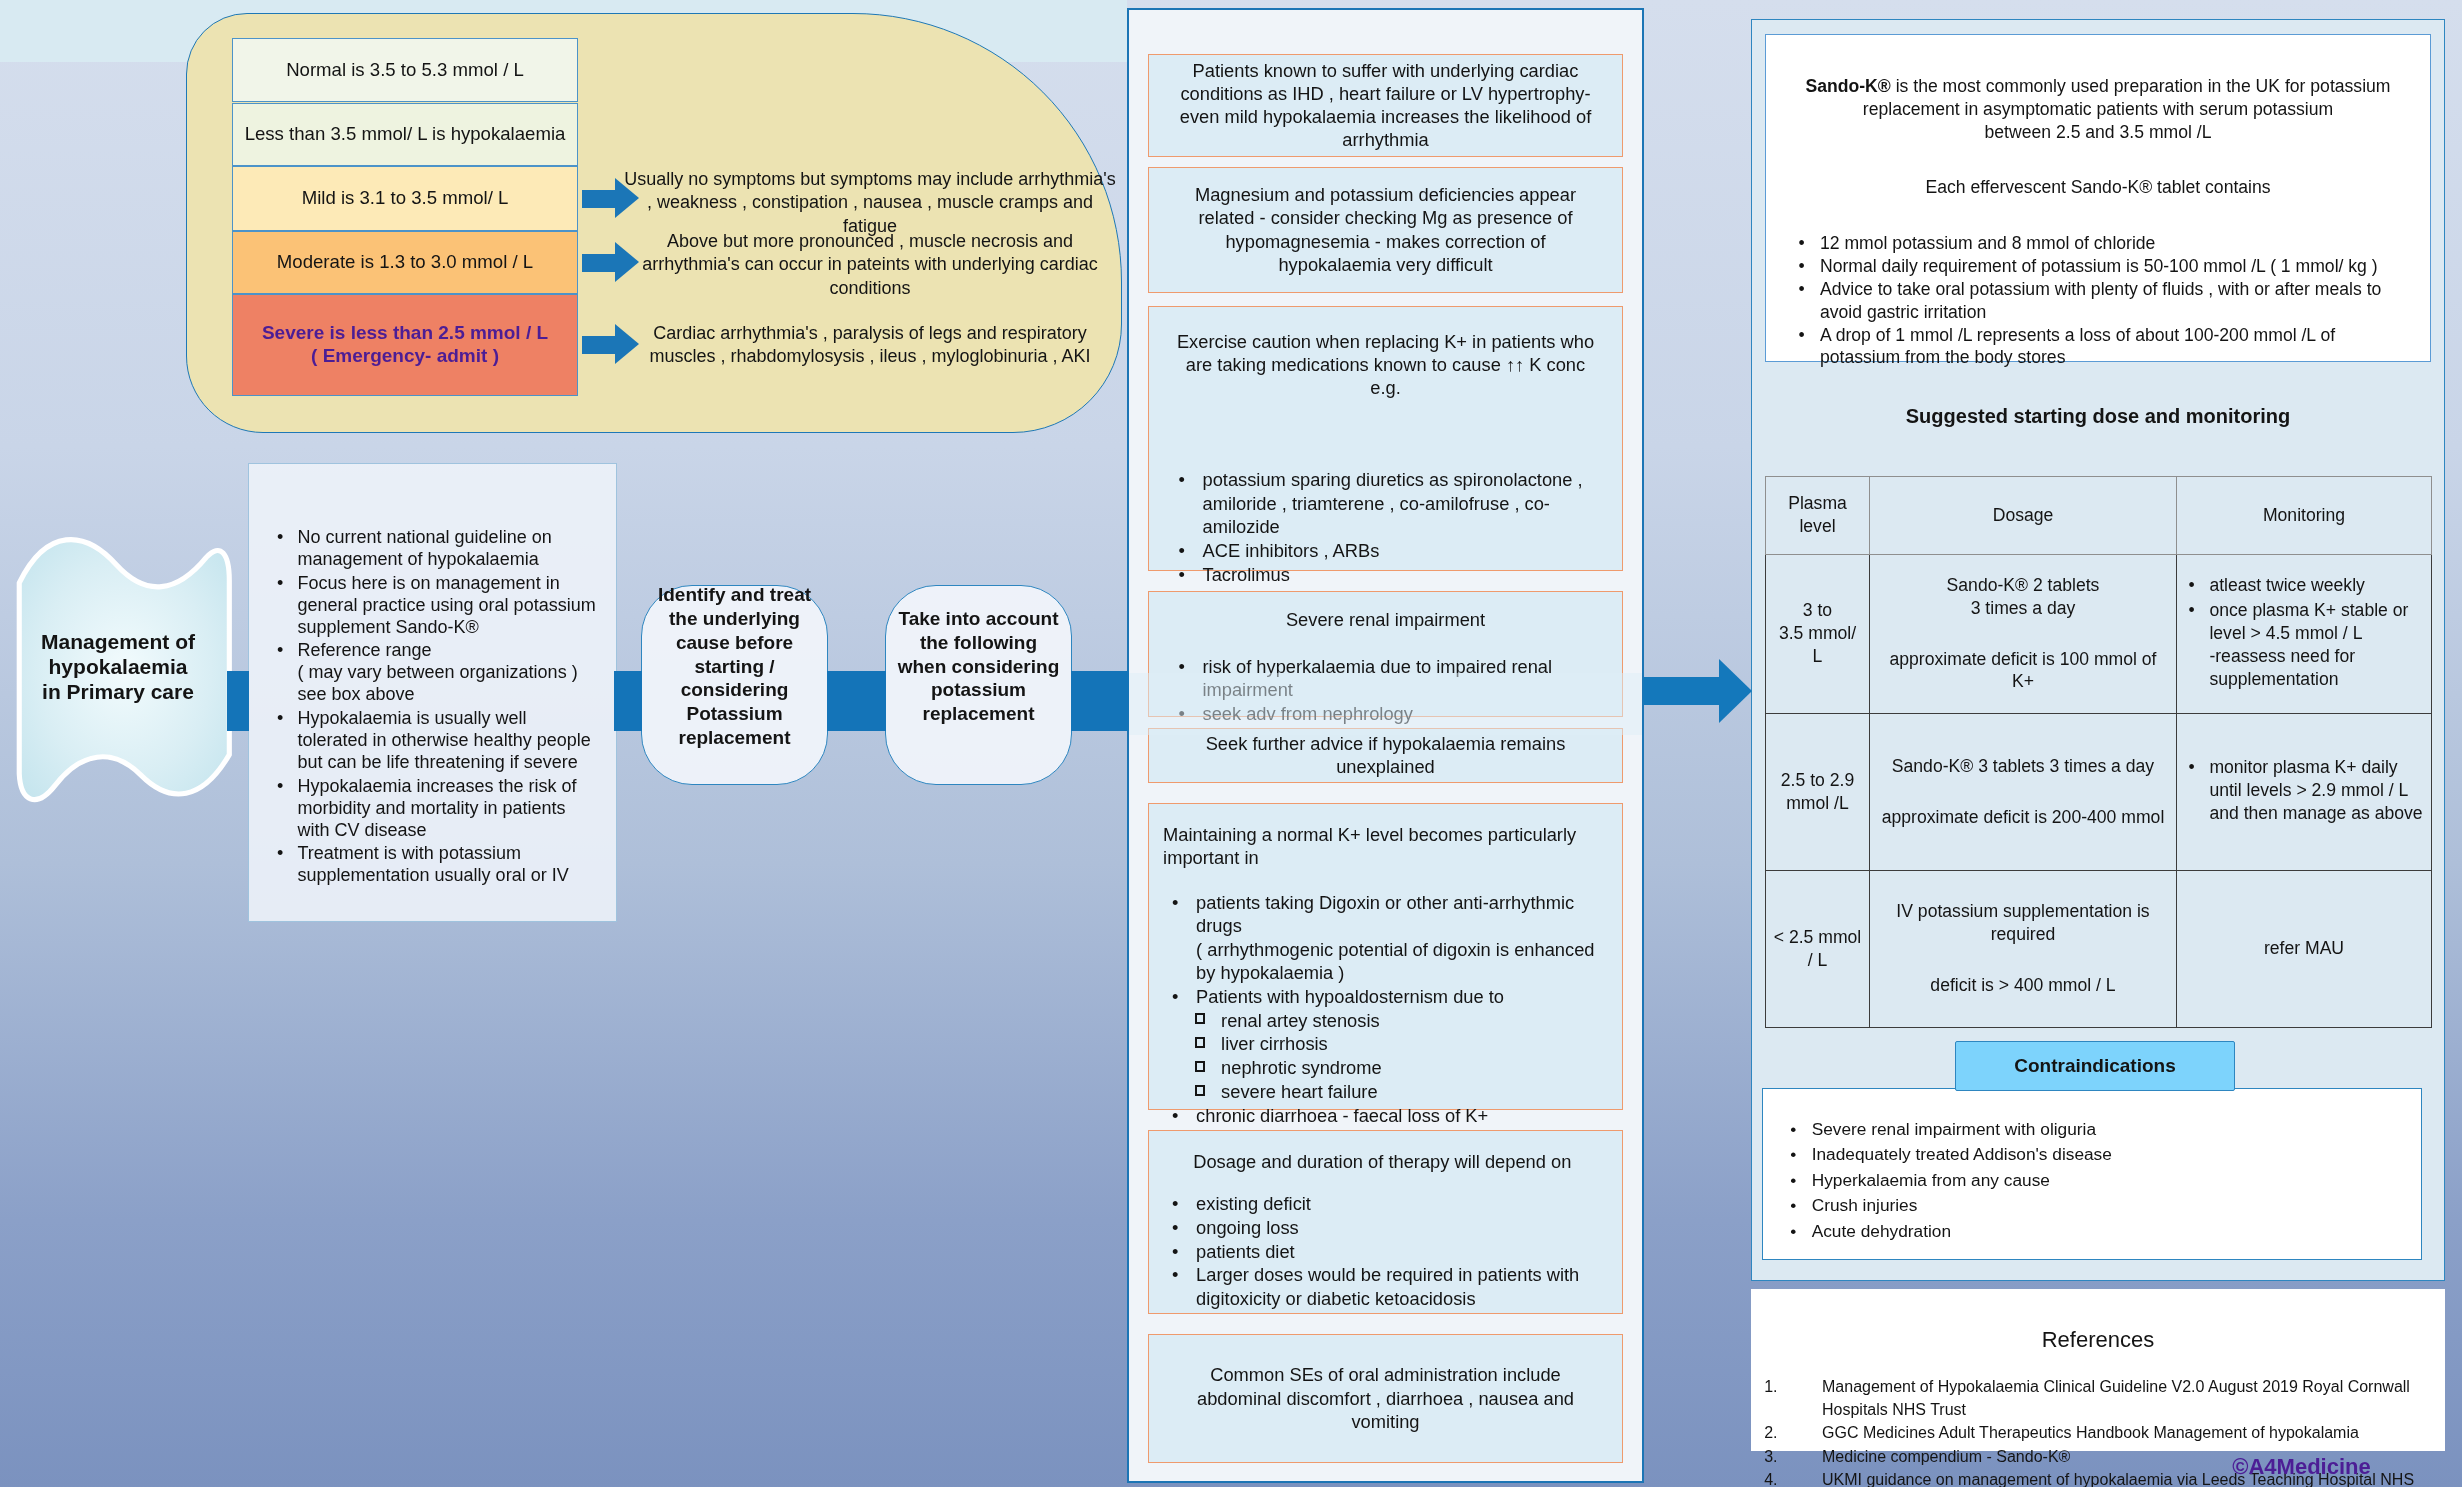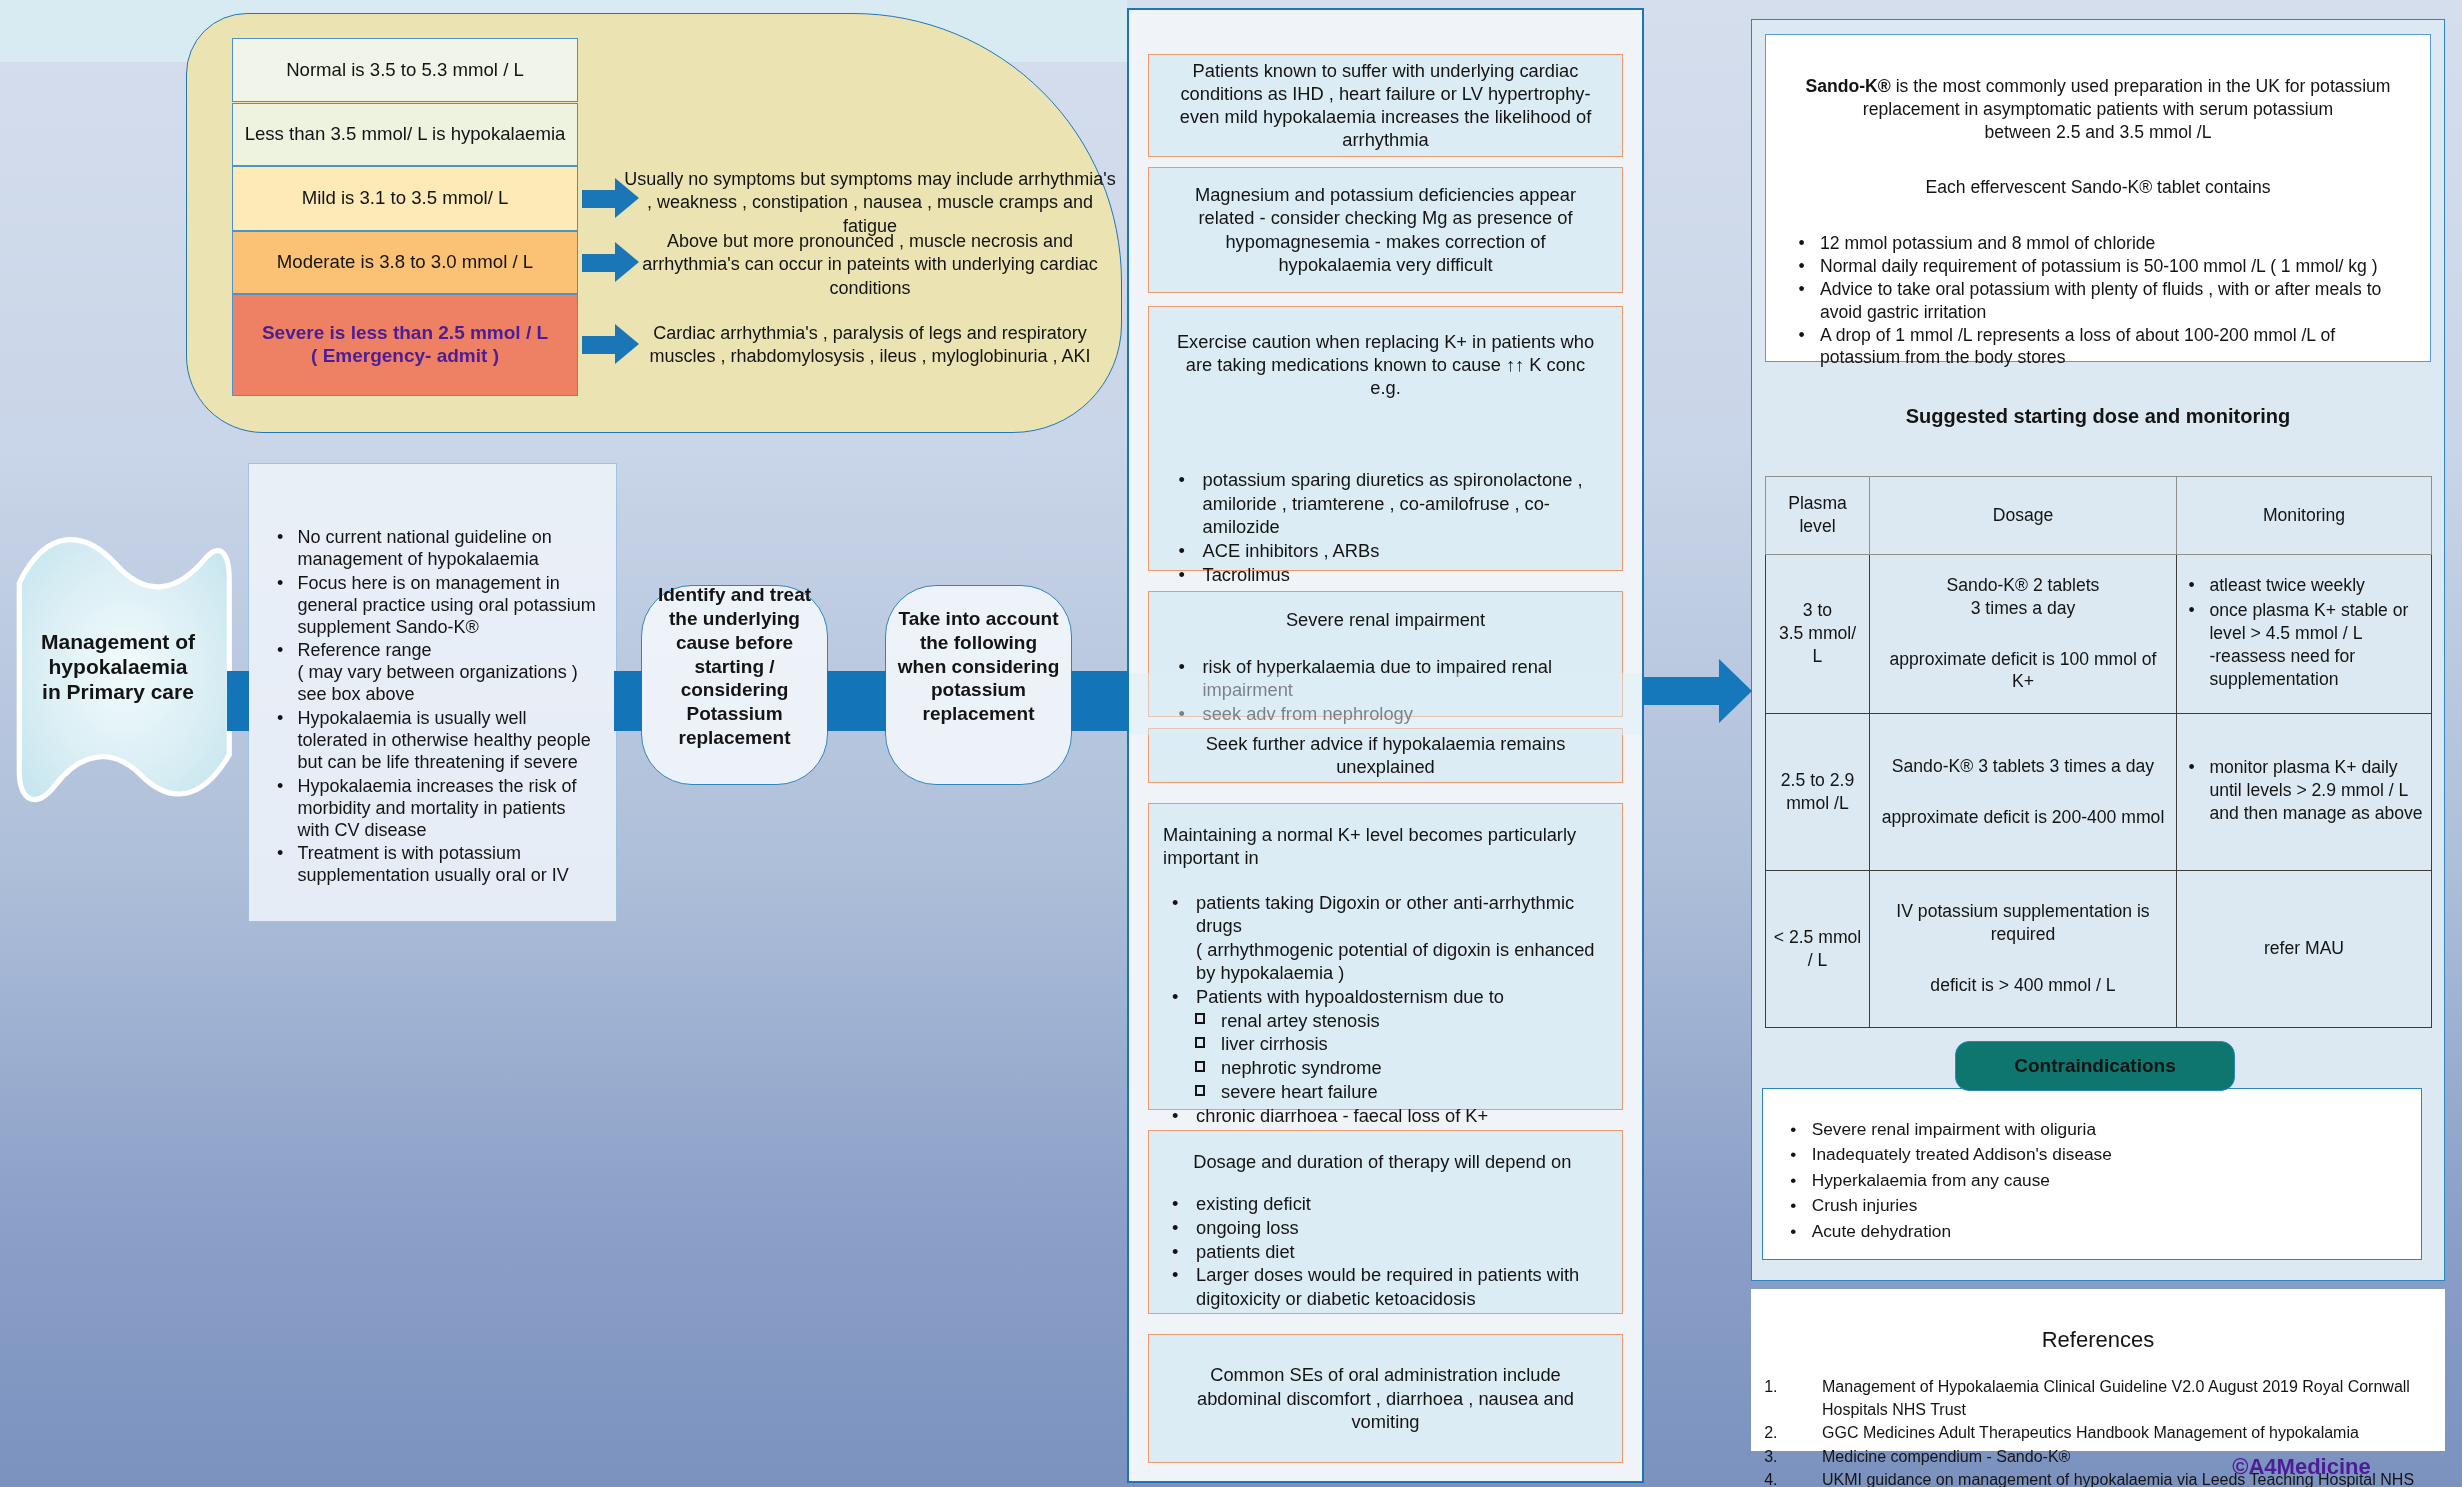--- a/index.html
+++ b/index.html
@@ -78,22 +78,22 @@
   table.rtable{position:absolute;left:13px;top:456px;border-collapse:collapse;table-layout:fixed;}
   table.rtable td,table.rtable th{border:1.3px solid #3c3c3c;font-weight:normal;font-size:17.6px;
     line-height:1.3;vertical-align:middle;padding:3.8px 6.4px;box-sizing:border-box;}
   table.rtable th{border-color:#8f8f8f;}
   .cellc{text-align:center;}
   ul.tlist{list-style:none;margin:0;padding:0;text-align:left;}
   ul.tlist li{position:relative;padding-left:26px;margin-bottom:2.6px;}
   ul.tlist li::before{content:"•";position:absolute;left:5.1px;top:0;}
   .dose-note{margin-top:28px;}
 
-  .contra-tab{position:absolute;left:203px;top:1021px;width:280px;height:50px;background:#0f766e;
-    border:1.9px solid #2e86c0;border-radius:14px;display:flex;align-items:center;justify-content:center;
+  .contra-tab{position:absolute;left:203px;top:1021px;width:280px;height:50px;background:#7dd3fc;
+    border:1.9px solid #2e86c0;border-radius:2px;display:flex;align-items:center;justify-content:center;
     font-weight:bold;font-size:19px;z-index:3;box-sizing:border-box;}
   .contra-box{position:absolute;left:10.3px;top:1068px;width:660px;height:172px;background:#ffffff;
     border:1.9px solid #2e86c0;box-sizing:border-box;padding:28px 19px 0 15.4px;z-index:2;}
   ul.clist{list-style:none;margin:0;padding:0;}
   ul.clist li{position:relative;padding-left:33px;font-size:17.3px;line-height:1.48;}
   ul.clist li::before{content:"•";position:absolute;left:11.5px;top:0;}
 
   .ref-panel{left:1751px;top:1289px;width:694px;height:162px;background:#ffffff;z-index:1;box-sizing:border-box;padding-top:38px;}
   .ref-title{text-align:center;font-size:22px;}
   ol.reflist{margin:22px 0 0 0;padding:0 13px 0 31px;font-size:16px;line-height:1.45;}
@@ -107,21 +107,21 @@
 
 <div class="abs connector" style="left:227px;width:22px;"></div>
 <div class="abs connector" style="left:614px;width:28px;"></div>
 <div class="abs connector" style="left:827px;width:59px;"></div>
 <div class="abs connector" style="left:1071px;width:58px;"></div>
 
 <div class="abs tan-panel"></div>
 <div class="abs sev-row pre" style="top:38px;height:64px;background:#f1f5e9;">Normal is 3.5 to 5.3 mmol / L</div>
 <div class="abs sev-row pre" style="top:103px;height:63px;background:#eef3e0;">Less than 3.5 mmol/ L  is hypokalaemia</div>
 <div class="abs sev-row pre" style="top:166px;height:65px;background:#fdeab7;">Mild is 3.1 to 3.5 mmol/ L</div>
-<div class="abs sev-row pre" style="top:231px;height:63px;background:#fbc276;">Moderate is 3.8 to 3.0 mmol / L</div>
+<div class="abs sev-row pre" style="top:231px;height:63px;background:#fbc276;">Moderate is 1.3 to 3.0 mmol / L</div>
 <div class="abs sev-row sev-severe pre" style="top:294px;height:102px;background:#ee8164;">Severe is less than 2.5 mmol / L
 ( Emergency- admit )</div>
 
 <div class="abs sarrow" style="left:582px;top:178px;">
     <div class="shaft"></div>
     <div class="head"></div>
   </div>
 <div class="abs sarrow" style="left:582px;top:242px;">
     <div class="shaft"></div>
     <div class="head"></div>

